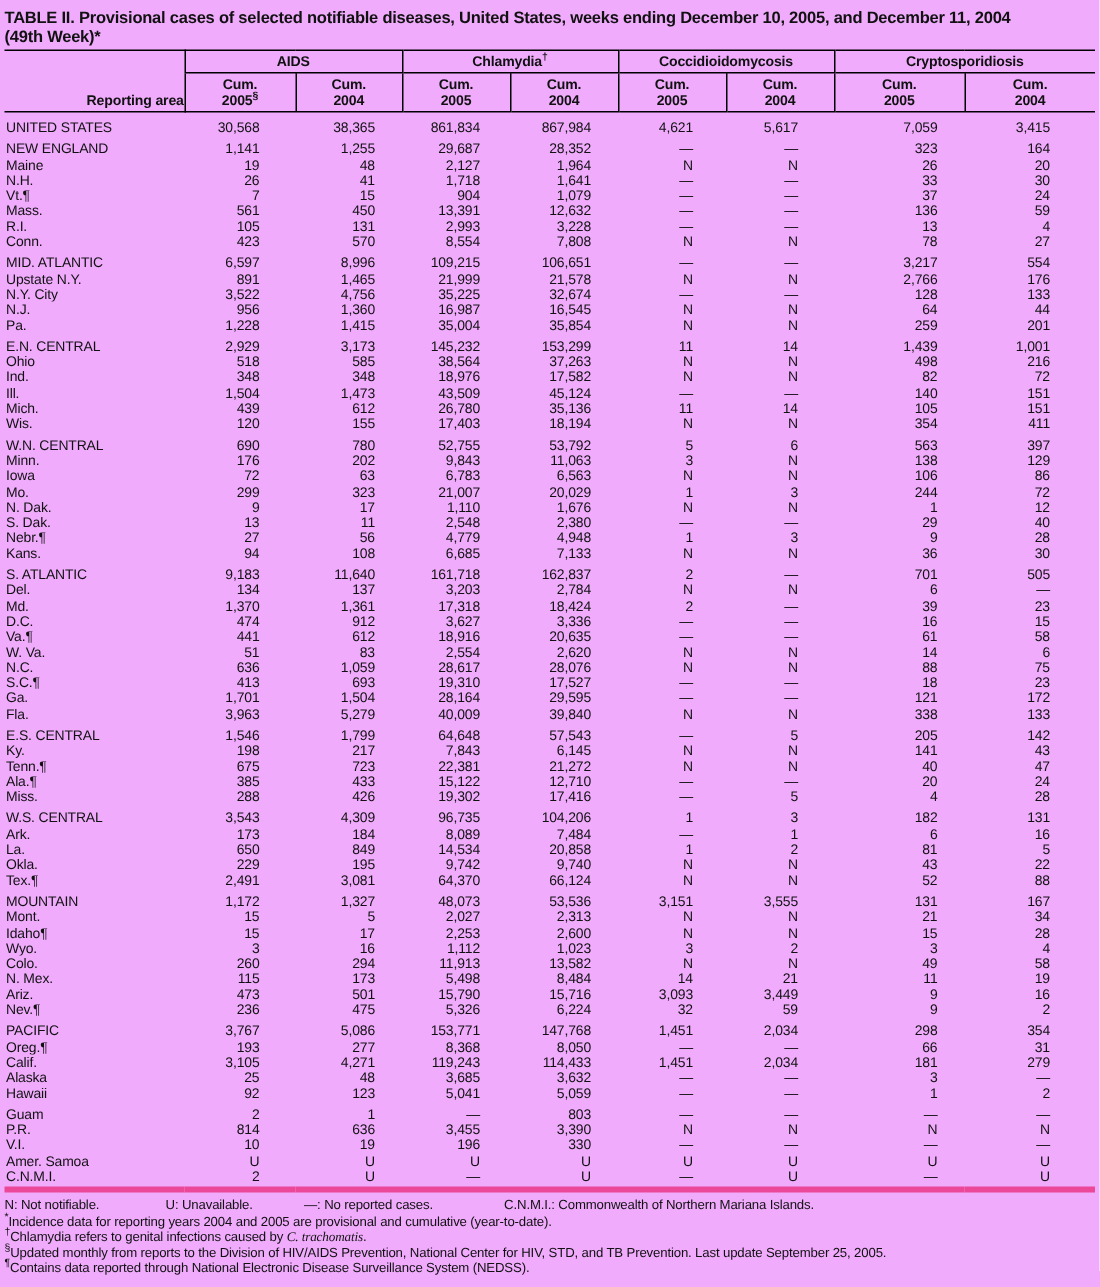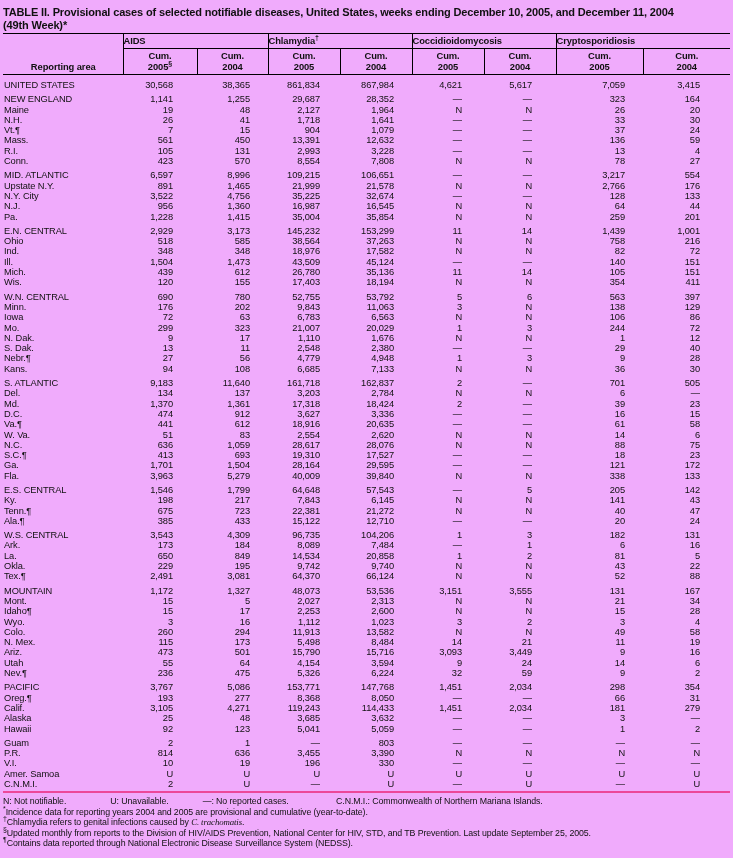--- a/index.html
+++ b/index.html
@@ -6,38 +6,38 @@
   body{font-family:"Liberation Sans",sans-serif;color:#111;}
   .page{width:733px;height:858px;box-sizing:border-box;padding:6px 3px 0 3px;overflow:hidden;background:#f0abfc;}
   .title{font-weight:bold;font-size:11px;line-height:12.5px;letter-spacing:-0.15px;margin-bottom:2px;}
   table.main{border-collapse:collapse;table-layout:fixed;width:727px;letter-spacing:-0.1px;}
   col.c-lbl{width:120px;}
   col.c0{width:74px;}col.c1{width:71px;}col.c2{width:72px;}col.c3{width:72px;}
   col.c4{width:72px;}col.c5{width:72px;}col.c6{width:87px;}col.c7{width:87px;}
   thead th{font-weight:bold;font-size:9.4px;padding:0;}
   tr.grp-row th{border-top:1px solid #000;}
   th.corner{border-right:1px solid #000;}
-  th.grp{border-bottom:1px solid #000;border-left:1px solid #000;text-align:left;line-height:12px;padding:1px 0;}
-  th.reparea{text-align:center;vertical-align:bottom;border-right:1px solid #000;border-bottom:1px solid #000;padding:2px 0 2px 1px;font-size:9.4px;}
+  th.grp{border-bottom:1px solid #000;border-left:1px solid #000;text-align:center;line-height:12px;padding:1px 0;}
+  th.reparea{text-align:right;vertical-align:bottom;border-right:1px solid #000;border-bottom:1px solid #000;padding:2px 0 2px 1px;font-size:9.4px;}
   th.sub{border-left:1px solid #000;border-bottom:1px solid #000;text-align:center;line-height:10.5px;padding:2px 0;font-size:9.4px;}
   sup{font-size:7px;vertical-align:super;line-height:0;}
   tbody td{font-size:9.3px;line-height:10.3px;padding:0;white-space:nowrap;overflow:hidden;}
   td.lbl{text-align:left;padding-left:1px;}
   td.num{text-align:right;}
   td.num.p0{padding-right:24px;}
   td.num.p1{padding-right:18px;}
   td.num.p2{padding-right:20px;}
   td.num.p3{padding-right:18px;}
   td.num.p4{padding-right:22px;}
   td.num.p5{padding-right:24px;}
   td.num.p6{padding-right:18px;}
   td.num.p7{padding-right:30px;}
   tbody tr:first-child td{padding-top:5px;}
   tbody tr.sec td{padding-top:4px;}
-  tbody tr:last-child td{border-bottom:2px solid #ec4899;padding-bottom:2px;}
+  tbody tr:last-child td{border-bottom:4px solid #ec4899;padding-bottom:2px;}
   .footnotes{font-size:8.8px;line-height:10.4px;letter-spacing:-0.1px;margin-top:3px;}
   .legend{display:block;white-space:nowrap;}
   .legend span.item{display:inline-block;}
   .legend .w1{width:105px;}
   .legend .w2{width:90px;}
   .legend .w3{width:131px;}
   .fn-line{display:block;}
   .fn-line i{font-style:italic;font-family:Liberation Serif, serif;}
 </style>
 </head>
@@ -238,21 +238,21 @@
           <td class="num p7">1,001</td>
         </tr>
         <tr>
           <td class="lbl">Ohio</td>
           <td class="num p0">518</td>
           <td class="num p1">585</td>
           <td class="num p2">38,564</td>
           <td class="num p3">37,263</td>
           <td class="num p4">N</td>
           <td class="num p5">N</td>
-          <td class="num p6">758</td>
+          <td class="num p6">498</td>
           <td class="num p7">216</td>
         </tr>
         <tr>
           <td class="lbl">Ind.</td>
           <td class="num p0">348</td>
           <td class="num p1">348</td>
           <td class="num p2">18,976</td>
           <td class="num p3">17,582</td>
           <td class="num p4">N</td>
           <td class="num p5">N</td>
@@ -527,20 +527,31 @@
           <td class="lbl">Ala.¶</td>
           <td class="num p0">385</td>
           <td class="num p1">433</td>
           <td class="num p2">15,122</td>
           <td class="num p3">12,710</td>
           <td class="num p4">—</td>
           <td class="num p5">—</td>
           <td class="num p6">20</td>
           <td class="num p7">24</td>
         </tr>
+        <tr>
+          <td class="lbl">Miss.</td>
+          <td class="num p0">288</td>
+          <td class="num p1">426</td>
+          <td class="num p2">19,302</td>
+          <td class="num p3">17,416</td>
+          <td class="num p4">—</td>
+          <td class="num p5">5</td>
+          <td class="num p6">4</td>
+          <td class="num p7">28</td>
+        </tr>
         <tr class="sec">
           <td class="lbl">W.S. CENTRAL</td>
           <td class="num p0">3,543</td>
           <td class="num p1">4,309</td>
           <td class="num p2">96,735</td>
           <td class="num p3">104,206</td>
           <td class="num p4">1</td>
           <td class="num p5">3</td>
           <td class="num p6">182</td>
           <td class="num p7">131</td>
@@ -658,31 +669,20 @@
         <tr>
           <td class="lbl">Ariz.</td>
           <td class="num p0">473</td>
           <td class="num p1">501</td>
           <td class="num p2">15,790</td>
           <td class="num p3">15,716</td>
           <td class="num p4">3,093</td>
           <td class="num p5">3,449</td>
           <td class="num p6">9</td>
           <td class="num p7">16</td>
-        </tr>
-        <tr>
-          <td class="lbl">Utah</td>
-          <td class="num p0">55</td>
-          <td class="num p1">64</td>
-          <td class="num p2">4,154</td>
-          <td class="num p3">3,594</td>
-          <td class="num p4">9</td>
-          <td class="num p5">24</td>
-          <td class="num p6">14</td>
-          <td class="num p7">6</td>
         </tr>
         <tr>
           <td class="lbl">Nev.¶</td>
           <td class="num p0">236</td>
           <td class="num p1">475</td>
           <td class="num p2">5,326</td>
           <td class="num p3">6,224</td>
           <td class="num p4">32</td>
           <td class="num p5">59</td>
           <td class="num p6">9</td>

